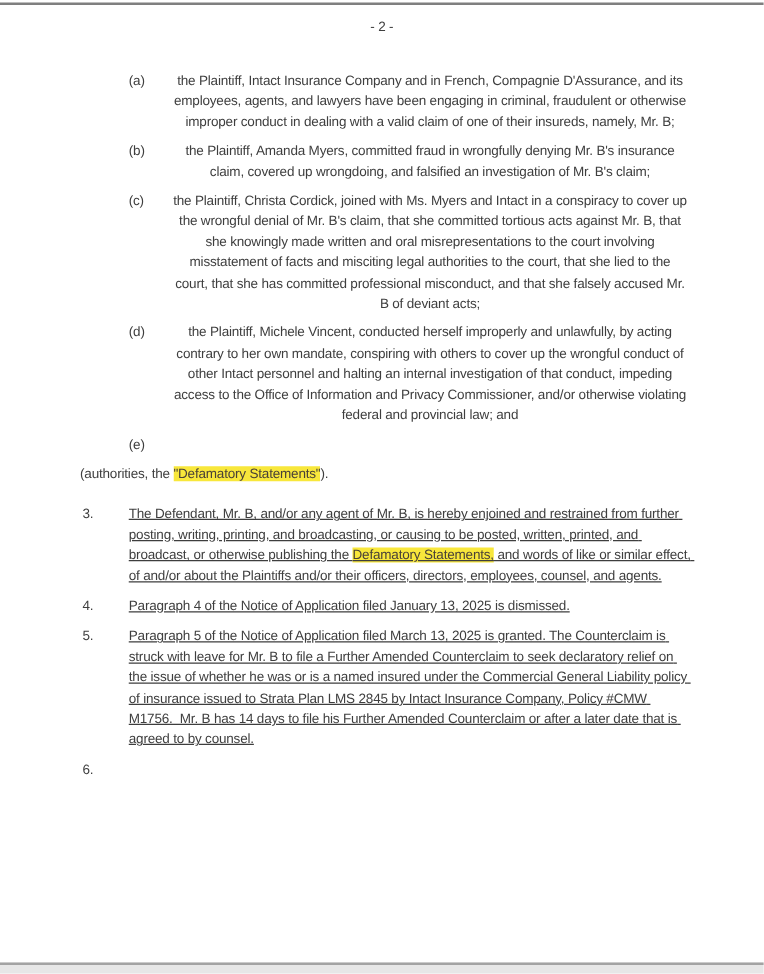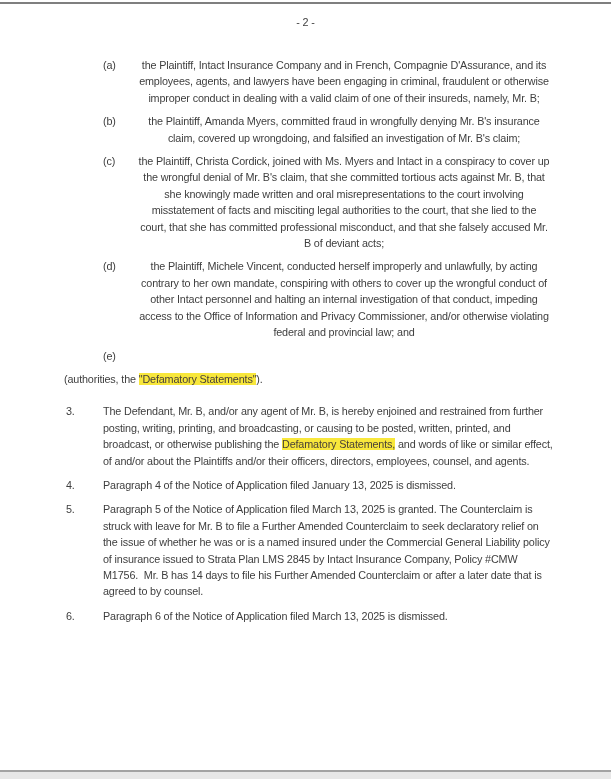--- a/index.html
+++ b/index.html
@@ -21,21 +21,21 @@
   .page-number {
     position:absolute; top:14px; left:0; width:611px; text-align:center;
   }
   .content { position:absolute; top:57px; left:0; width:611px; }
   .subpara { display:flex; margin-bottom:7px; }
   .subpara .label { margin-left:103px; width:35px; flex:none; }
   .subpara .text { width:412px; flex:none; white-space:pre-wrap;text-align:center; }
   .collectively { margin-left:64px; margin-top:0; margin-bottom:16px; white-space:pre-wrap; }
   .numpara { display:flex; margin-bottom:8px; }
   .numpara .num { margin-left:66px; width:37px; flex:none; }
-  .numpara .text { width:450px; flex:none; white-space:pre-wrap; }
+  .numpara .text { width:450px; flex:none; white-space:pre-wrap;text-decoration:underline; }
   .hl { background:#f8e73b; color:#494138; }
 </style>
 </head>
 <body>
 
 <div class="top-edge"></div>
 
 <div class="page-number">- 2 -</div>
 
 <div class="content">
@@ -76,18 +76,17 @@
     <span class="text">Paragraph 4 of the Notice of Application filed January 13, 2025 is dismissed.</span>
   </div>
 
   <div class="numpara">
     <span class="num">5.</span>
     <span class="text">Paragraph 5 of the Notice of Application filed March 13, 2025 is granted. The Counterclaim is struck with leave for Mr. B to file a Further Amended Counterclaim to seek declaratory relief on the issue of whether he was or is a named insured under the Commercial General Liability policy of insurance issued to Strata Plan LMS 2845 by Intact Insurance Company, Policy #CMW M1756.  Mr. B has 14 days to file his Further Amended Counterclaim or after a later date that is agreed to by counsel.</span>
   </div>
 
   <div class="numpara">
     <span class="num">6.</span>
-    <span class="text">Paragraph 6 of the Notice of Application filed March 13, 2025 is dismissed.</span>
   </div>
 
 </div>
 
 <div class="bottom-edge"></div>
 
 </body></html>

